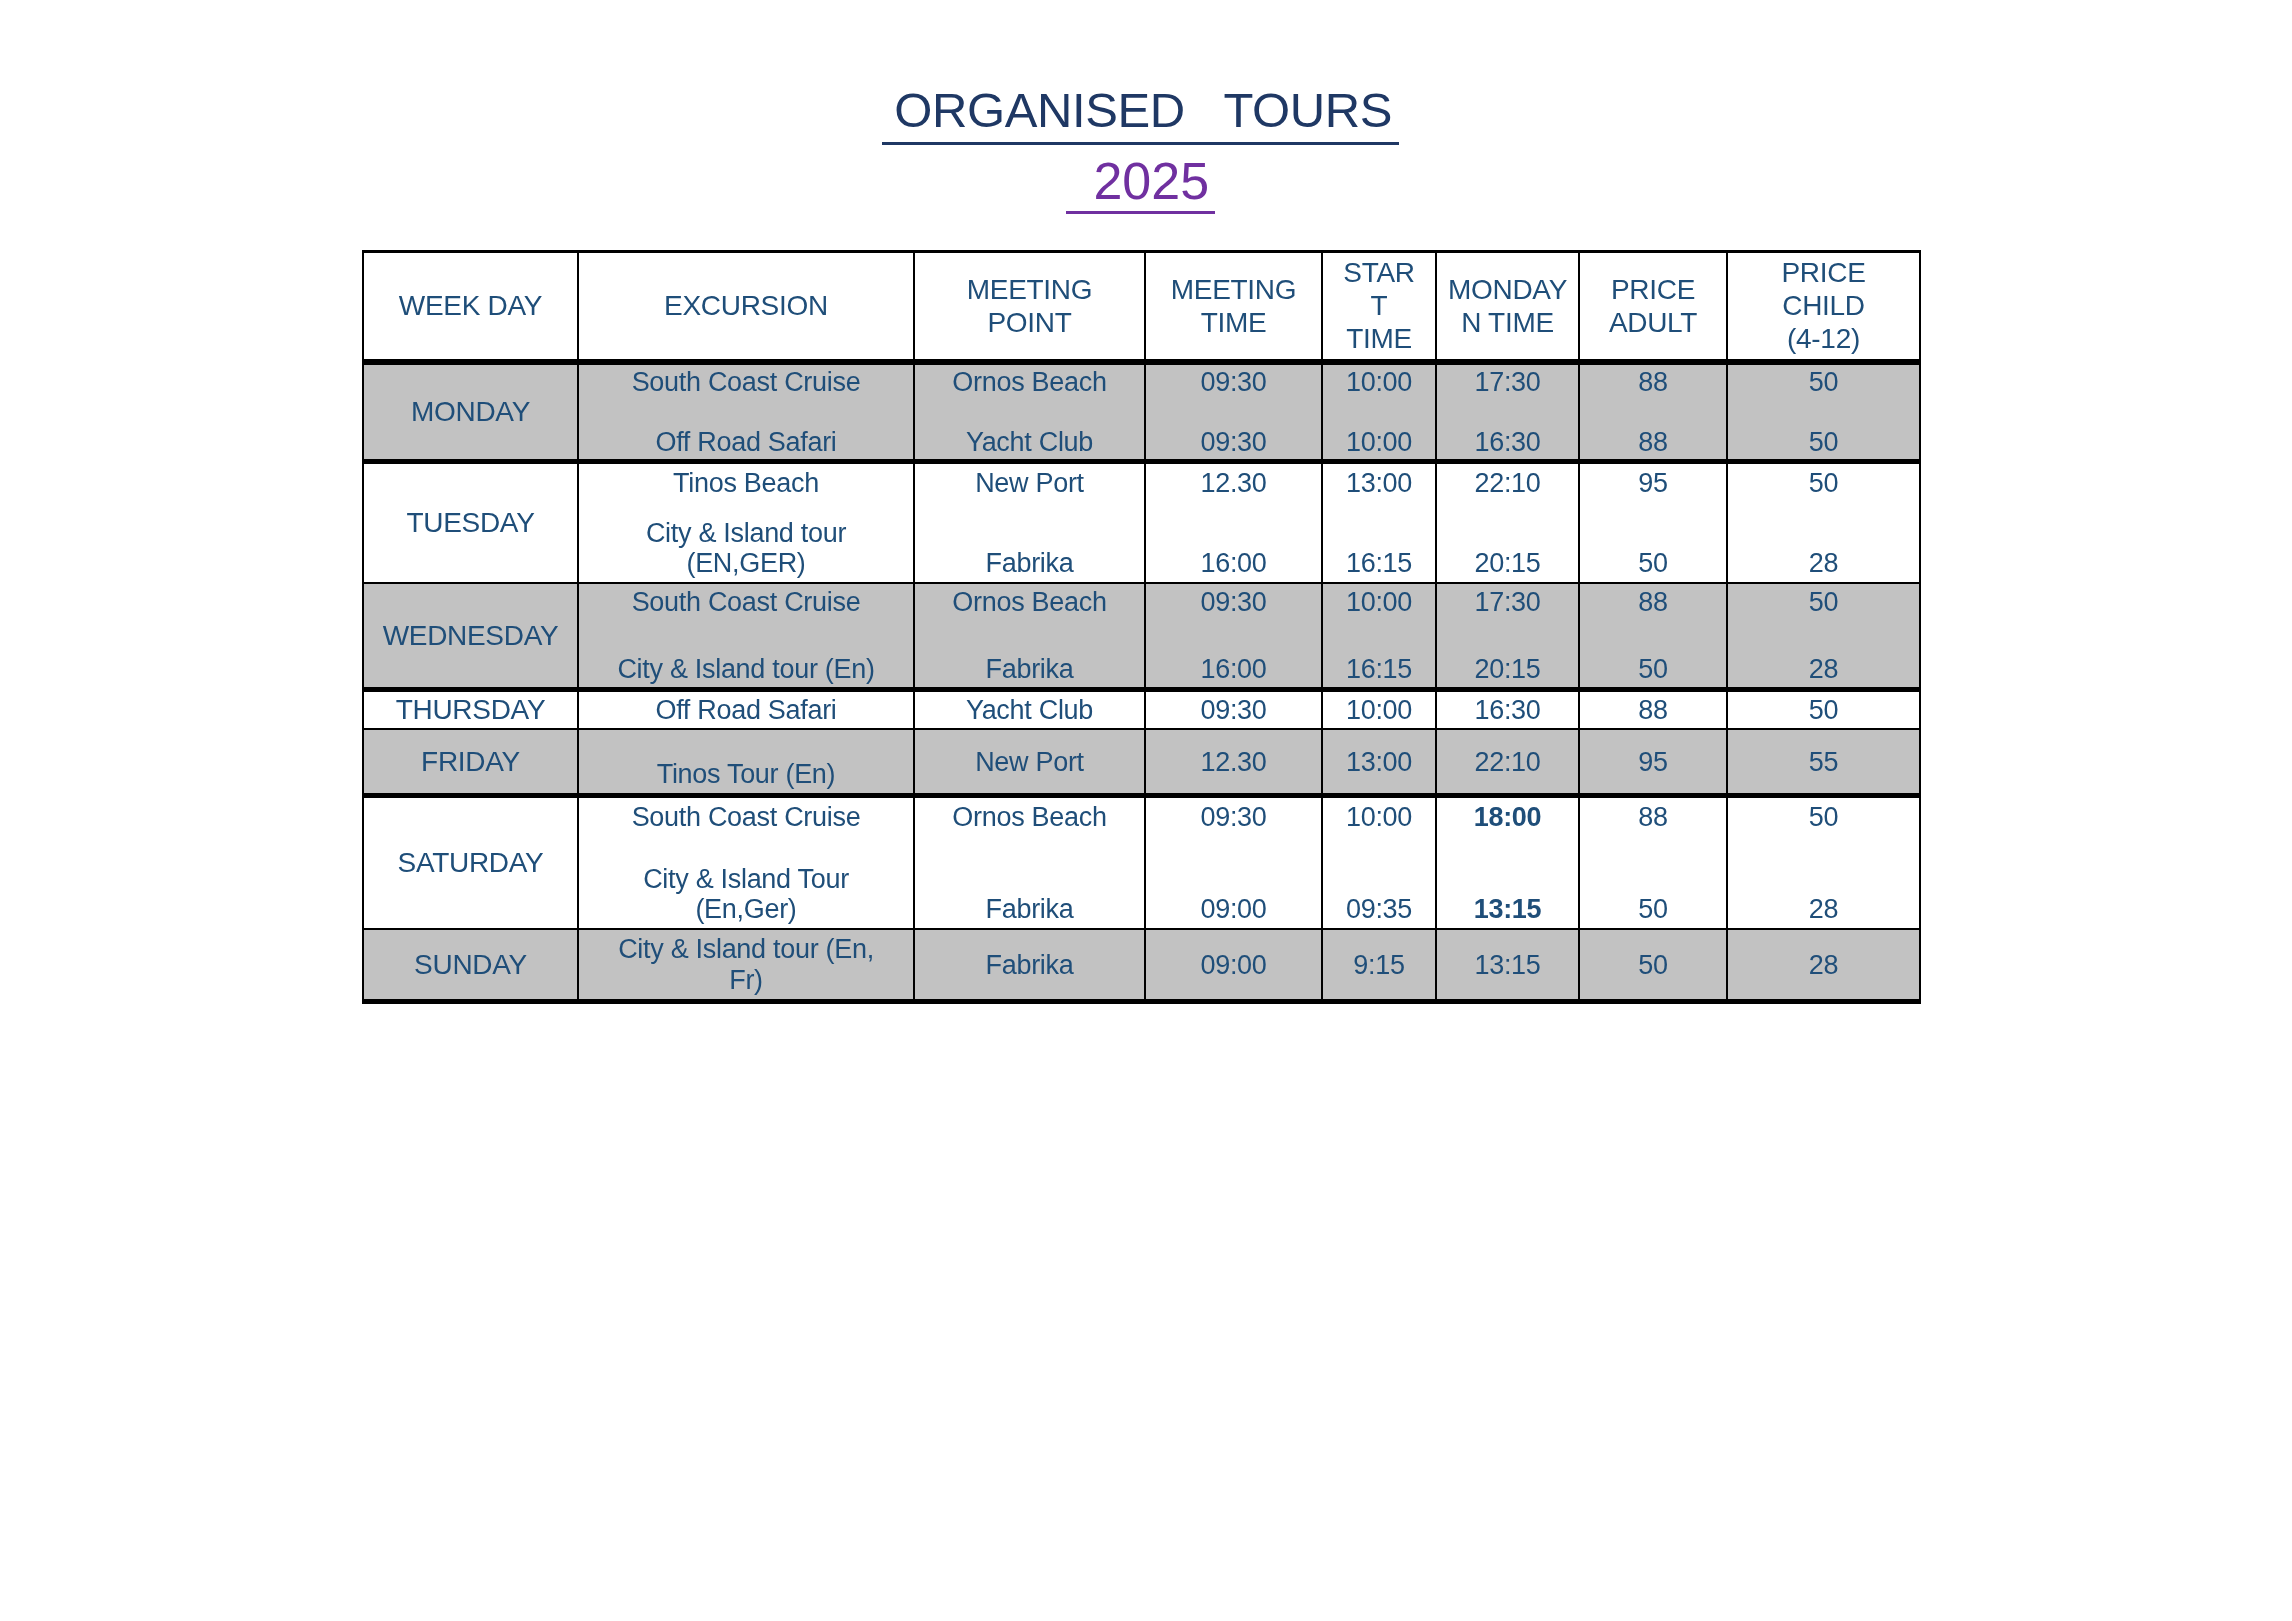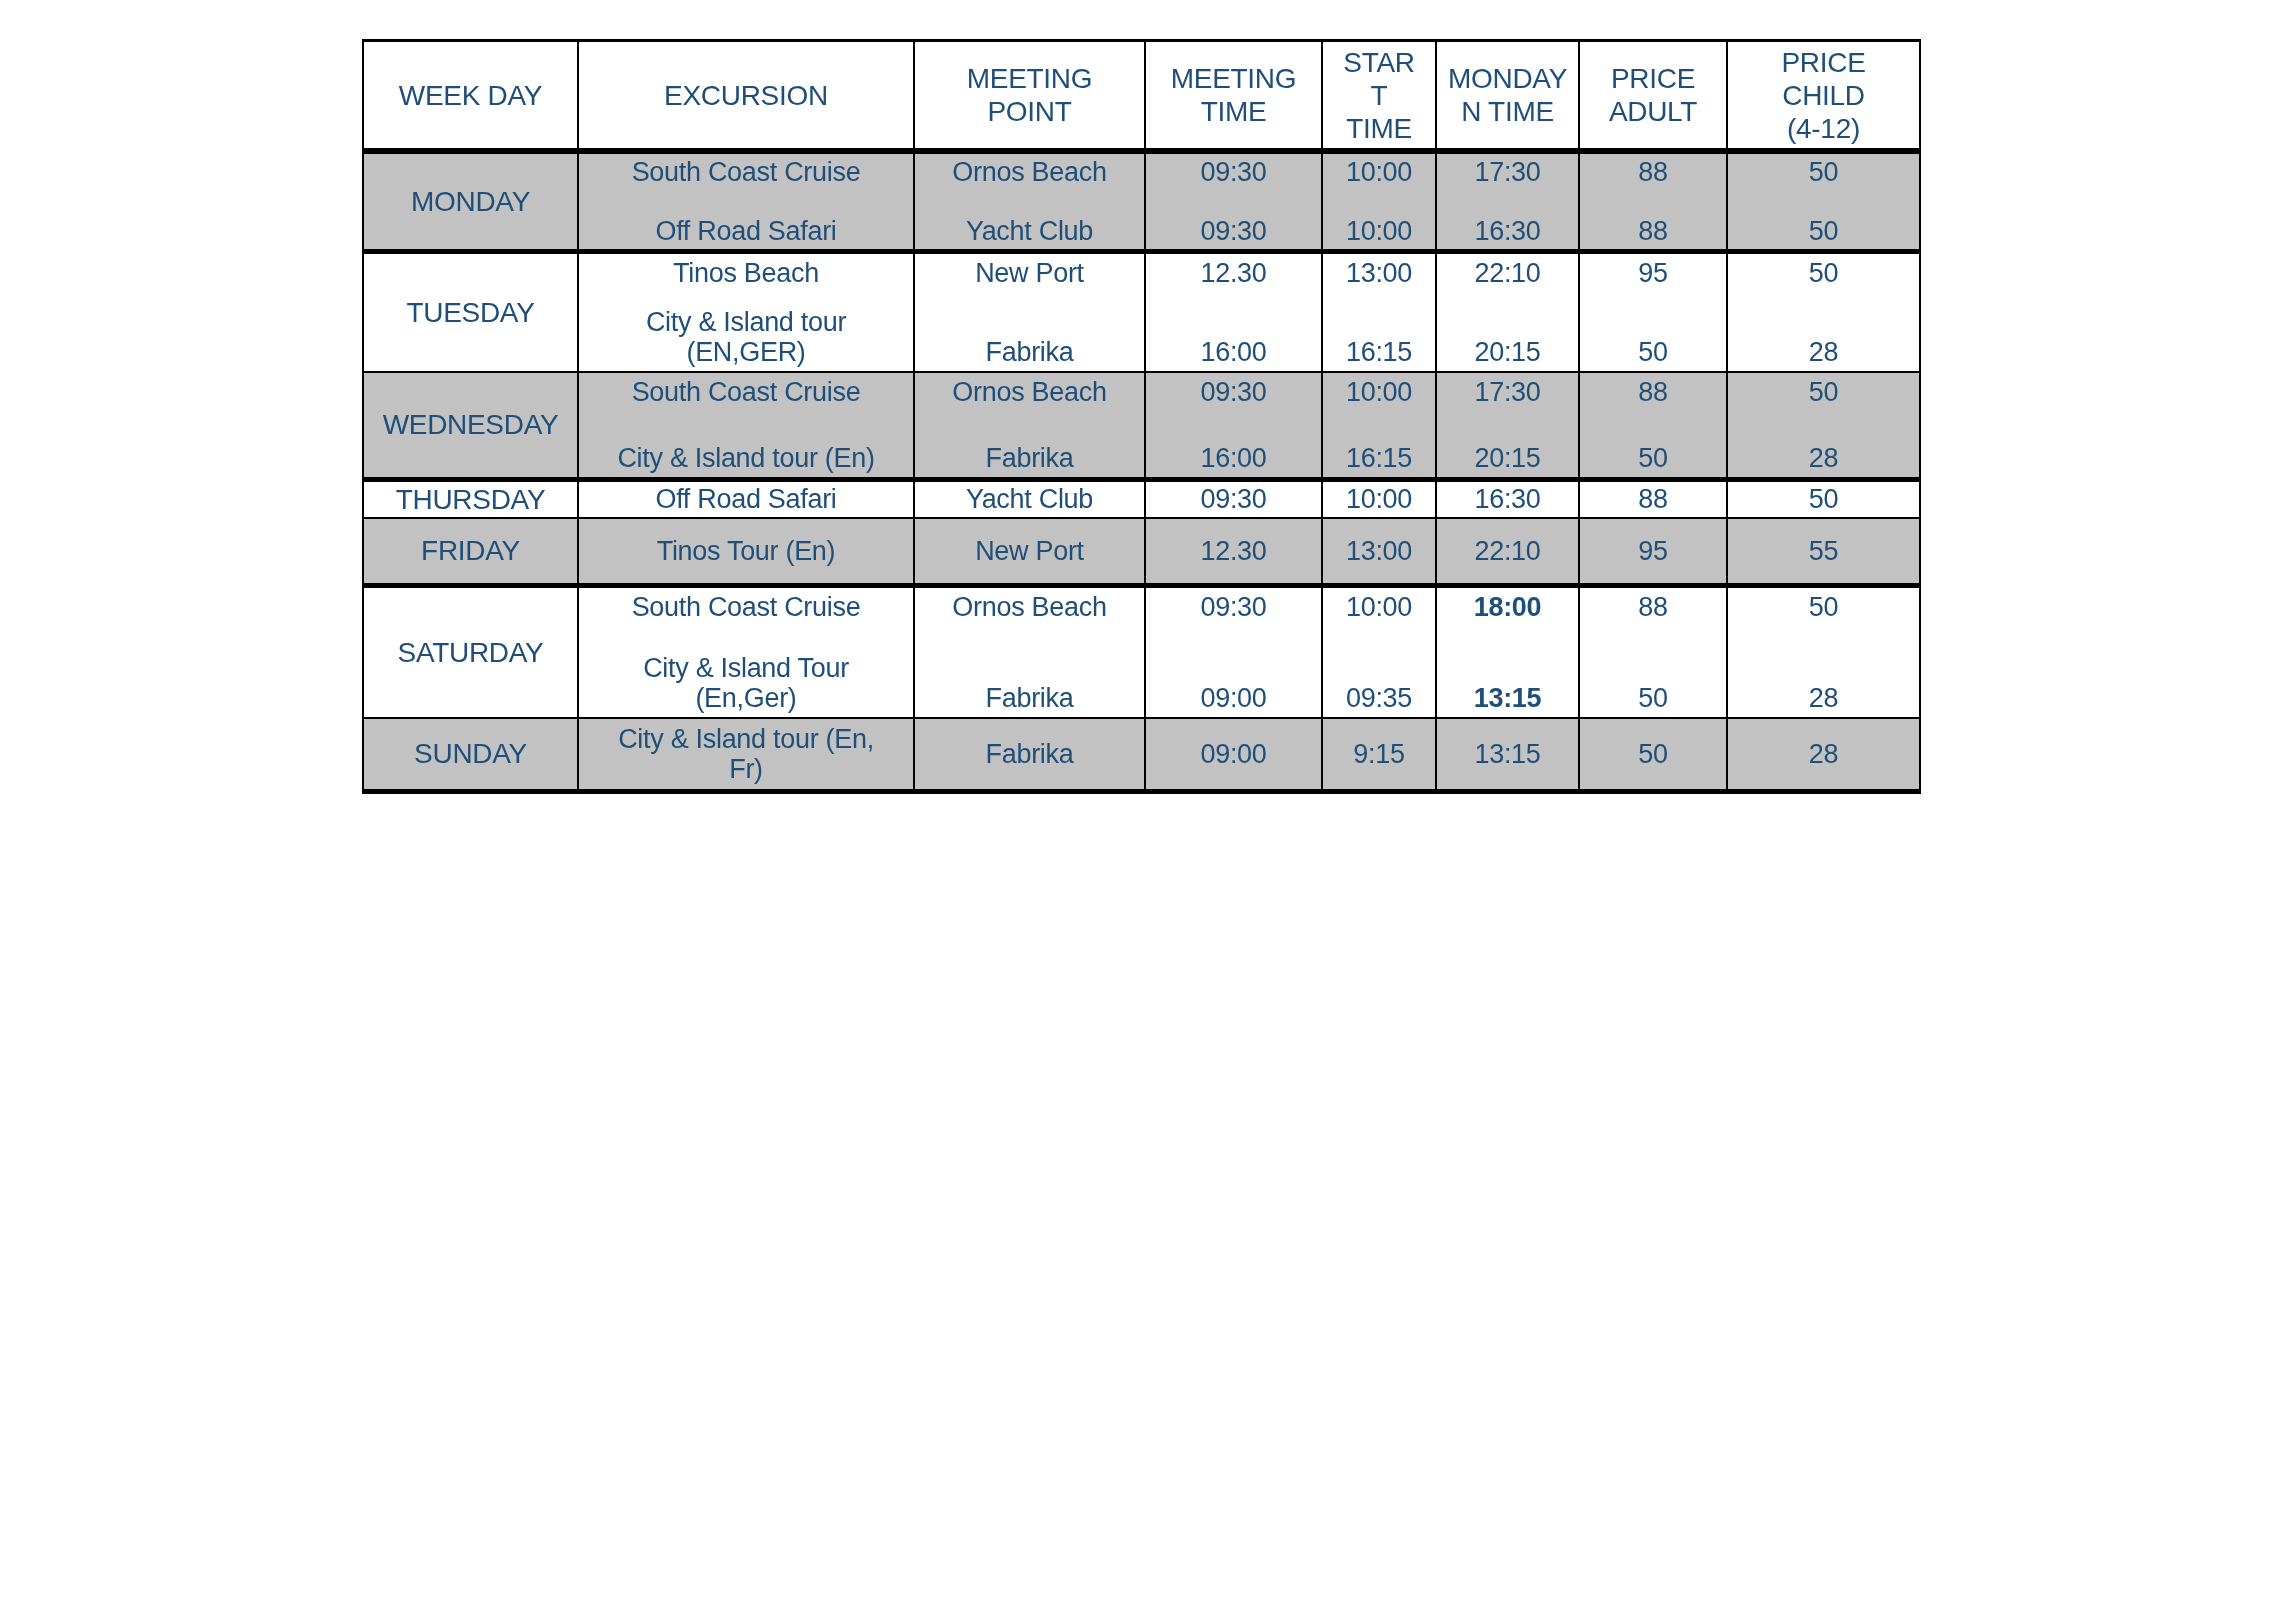--- a/index.html
+++ b/index.html
@@ -82,20 +82,24 @@
   .cell-stack.multi { justify-content: space-between; }
   .cell-line {
     white-space: pre-line;
     line-height: 1.12;
   }
 </style>
 </head>
 <body>
 
 <div class="content">
+  <div class="title-block">
+    <h1 class="doc-title"><span class="u">ORGANISED   TOURS</span></h1>
+    <h2 class="doc-year"><span class="u">2025</span></h2>
+  </div>
 
   <table class="tours">
     <colgroup id="cols">
         <col style="width: 215px;">
         <col style="width: 336px;">
         <col style="width: 231px;">
         <col style="width: 177px;">
         <col style="width: 114px;">
         <col style="width: 143px;">
         <col style="width: 148px;">
@@ -292,21 +296,21 @@
           </td>
           <td>
             <div class="cell-stack" style="height: 30px;">
               <div class="cell-line">50</div>
             </div>
           </td>
         </tr>
         <tr class="shaded" style="height: 67px;">
           <td class="day-cell"><span class="day-label">FRIDAY</span></td>
           <td>
-            <div class="cell-stack" style="height: 56px;">
+            <div class="cell-stack" style="height: 56px; justify-content: flex-end;">
               <div class="cell-line">Tinos Tour (En)</div>
             </div>
           </td>
           <td>
             <div class="cell-stack" style="height: 56px;">
               <div class="cell-line">New Port</div>
             </div>
           </td>
           <td>
             <div class="cell-stack" style="height: 56px;">

